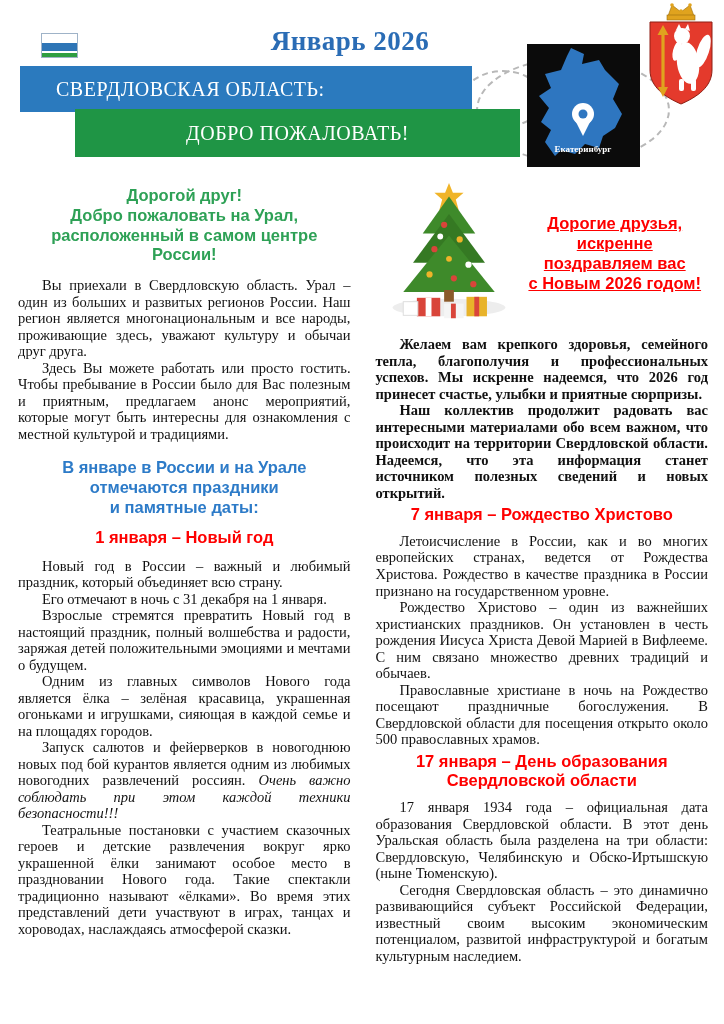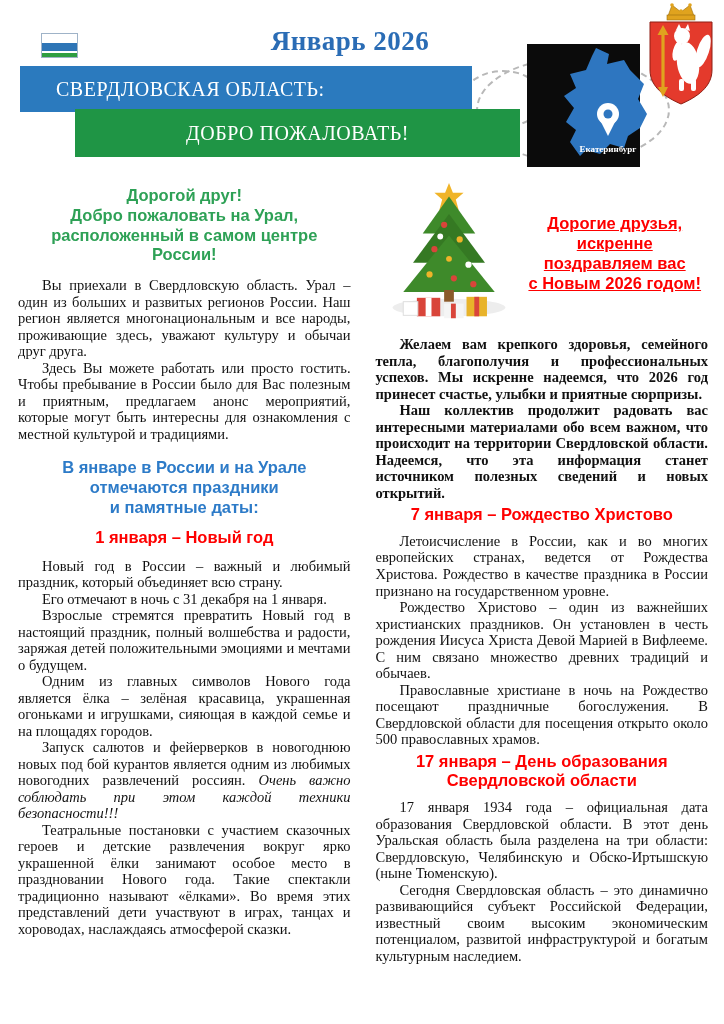--- a/index.html
+++ b/index.html
@@ -30,21 +30,21 @@
   .e2 { left: 462px; top: 70px; width: 82px; height: 58px; }
 
   .banner { position: absolute; display: flex; align-items: center;
             color: #ffffff; font-size: 20px; letter-spacing: .5px; }
   .banner-blue { left: 20px; top: 66px; width: 452px; height: 46px;
                  background: #2b7abe; padding-left: 36px; }
   .banner-green { left: 75px; top: 109px; width: 445px; height: 48px;
                   background: #1f9545; justify-content: center; }
 
   .map-card { position: absolute; left: 527px; top: 44px; width: 113px; height: 123px;
-              background: #0b0b0b; padding-left: 25px; }
+              background: #0b0b0b; }
   .arms { position: absolute; left: 641px; top: 3px; width: 80px; height: 103px; }
 
   
   .columns { position: absolute; left: 18px; top: 180px; width: 690px;
              display: flex; gap: 25px; justify-content: space-between; }
   .col { flex: 1; min-width: 0; }
 
   .body-p { margin: 0; font-size: 14.5px; line-height: 1.14;
             text-align: justify; text-indent: 24px; }
   .bold-p { font-weight: bold; }

